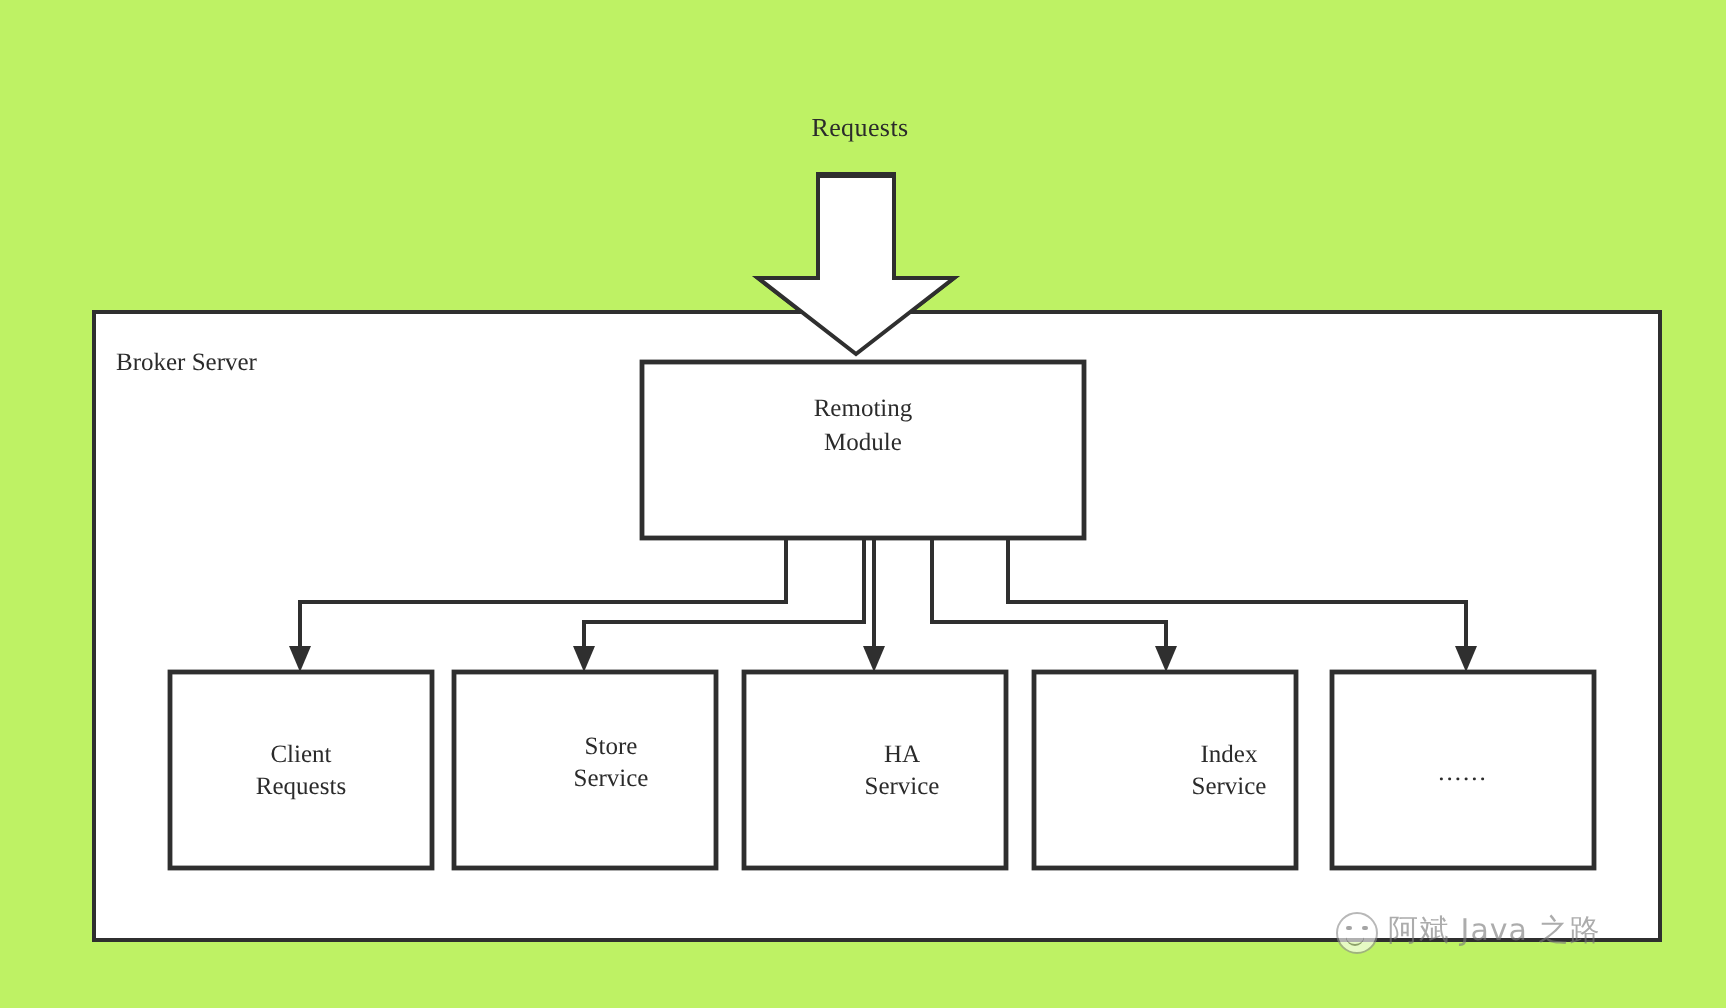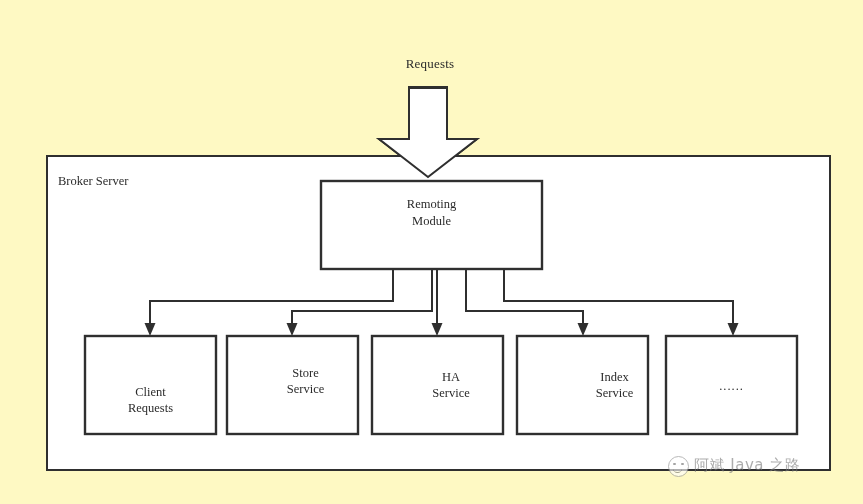--- a/index.html
+++ b/index.html
@@ -4,21 +4,21 @@
 <style>
   html, body {
     margin: 0;
     padding: 0;
     background: #ffffff;
   }
   #canvas {
     position: relative;
     width: 863px;
     height: 504px;
-    background: #fef9c3;
+    background: #bef264;
     overflow: hidden;
     font-family: "Liberation Serif", "DejaVu Serif", serif;
     color: #2b2b2b;
   }
 
   
   .requests-label {
     position: absolute;
     left: 360px;
     top: 56px;
@@ -174,21 +174,21 @@
     <rect class="box-rect" x="666" y="336" width="131" height="98"></rect>
   </svg>
 
   <div class="frame-title">Broker Server</div>
 
   <div class="node-text center-node" style="left:321px; top:196px; width:221px;">
     <span class="ln">Remoting</span>
     <span class="ln">Module</span>
   </div>
 
-  <div class="node-text" style="left:85px; top:369px; width:131px;margin-top:15px;">
+  <div class="node-text" style="left:85px; top:369px; width:131px;">
     <span class="ln">Client</span>
     <span class="ln">Requests</span>
   </div>
 
   <div class="node-text" style="left:227px; top:365px; width:157px;">
     <span class="ln">Store</span>
     <span class="ln">Service</span>
   </div>
 
   <div class="node-text" style="left:372px; top:369px; width:158px;">

